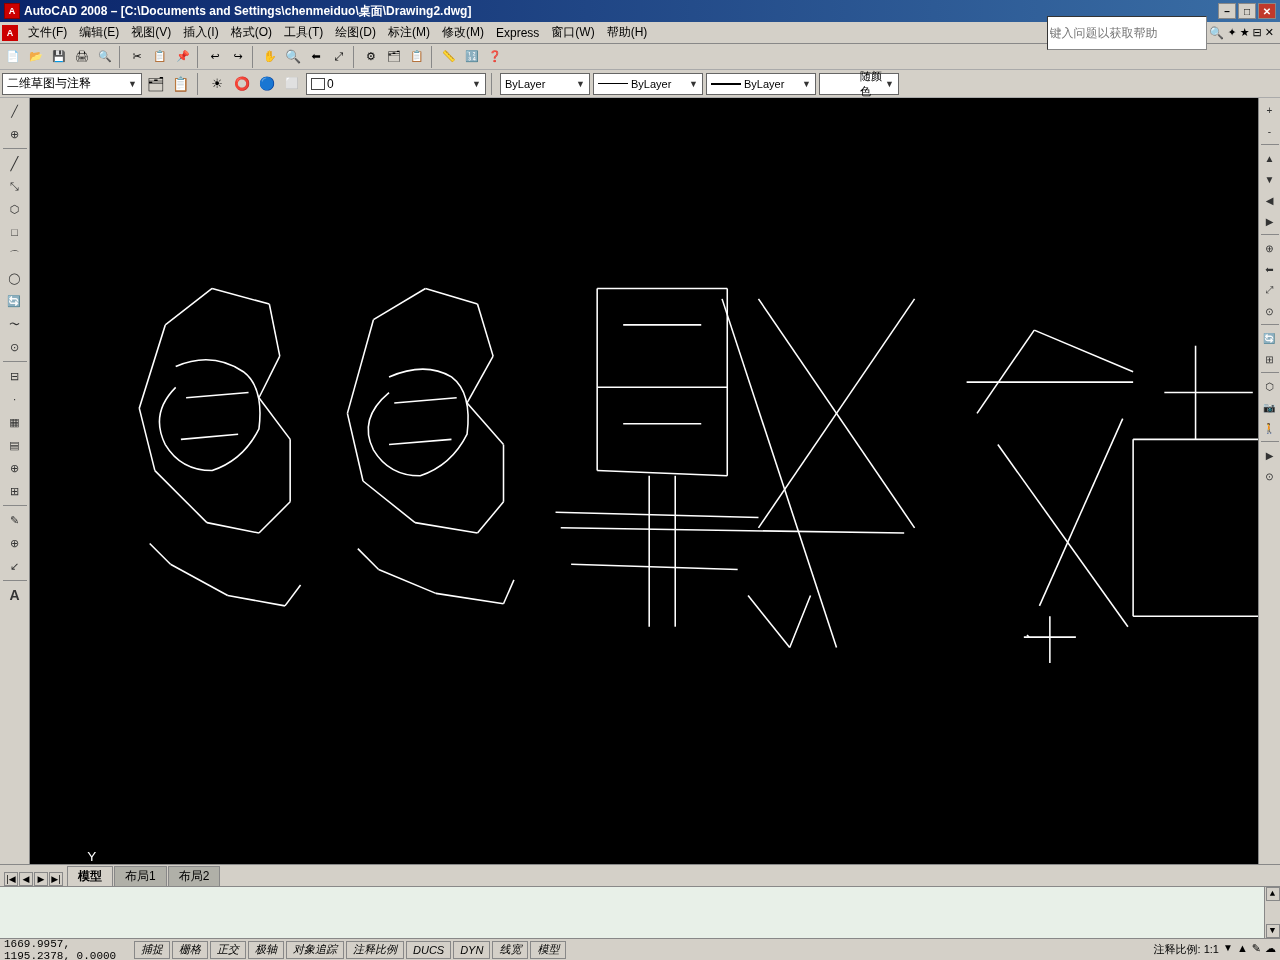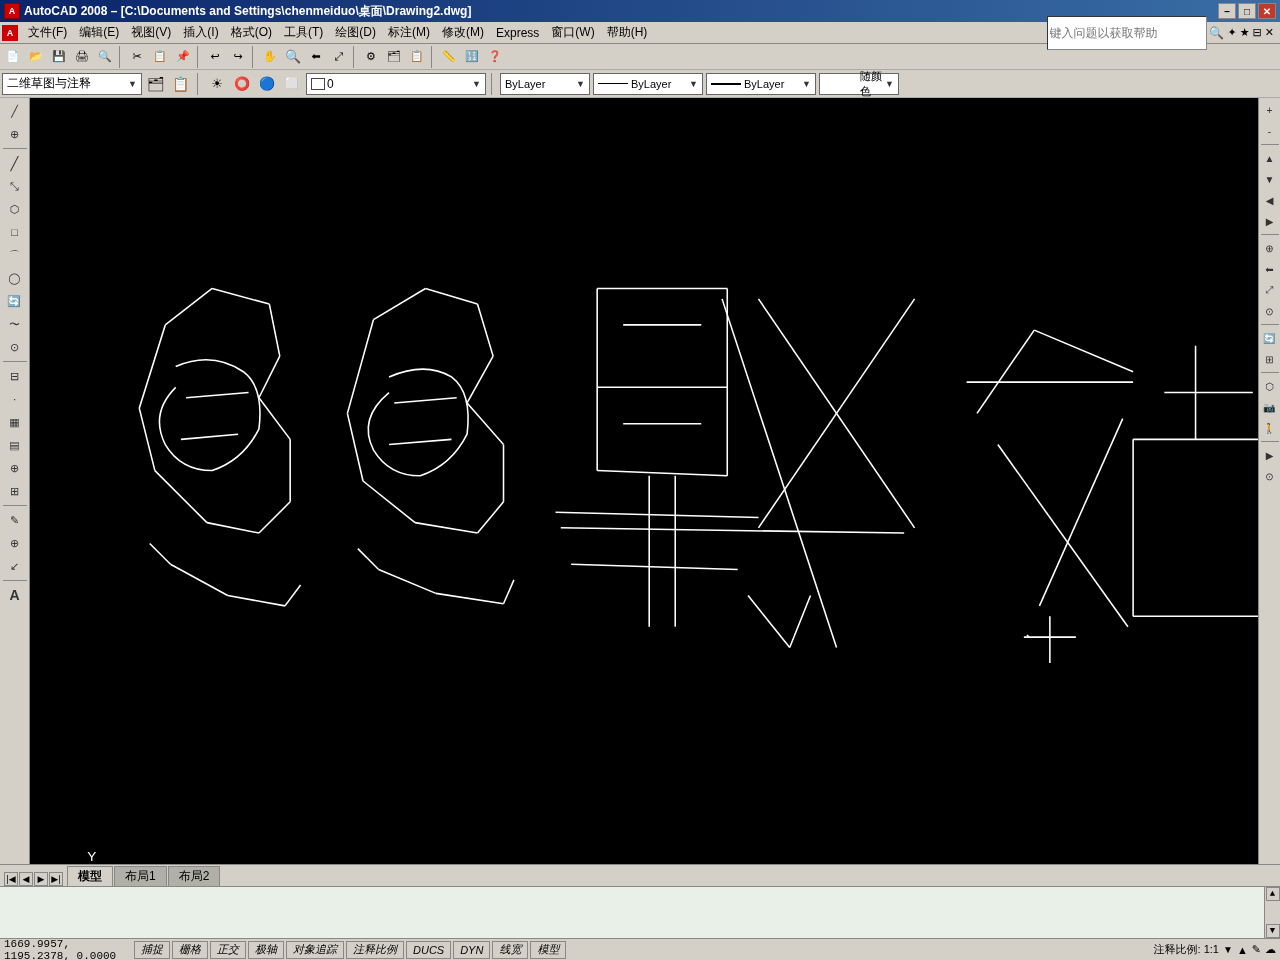--- a/index.html
+++ b/index.html
@@ -224,21 +224,20 @@
       border: 1px solid #888;
       display: flex; align-items: center;
       cursor: pointer;
       font-size: 11px;
       margin-right: 2px;
       font-style: italic;
     }
     .status-right {
       margin-left: auto;
       display: flex;
-      align-items: center;
       gap: 4px;
       font-size: 11px;
     }
 
     .layer-icon-btn {
       width: 22px; height: 22px;
       cursor: pointer;
       display: flex; align-items: center; justify-content: center;
       font-size: 14px;
     }

